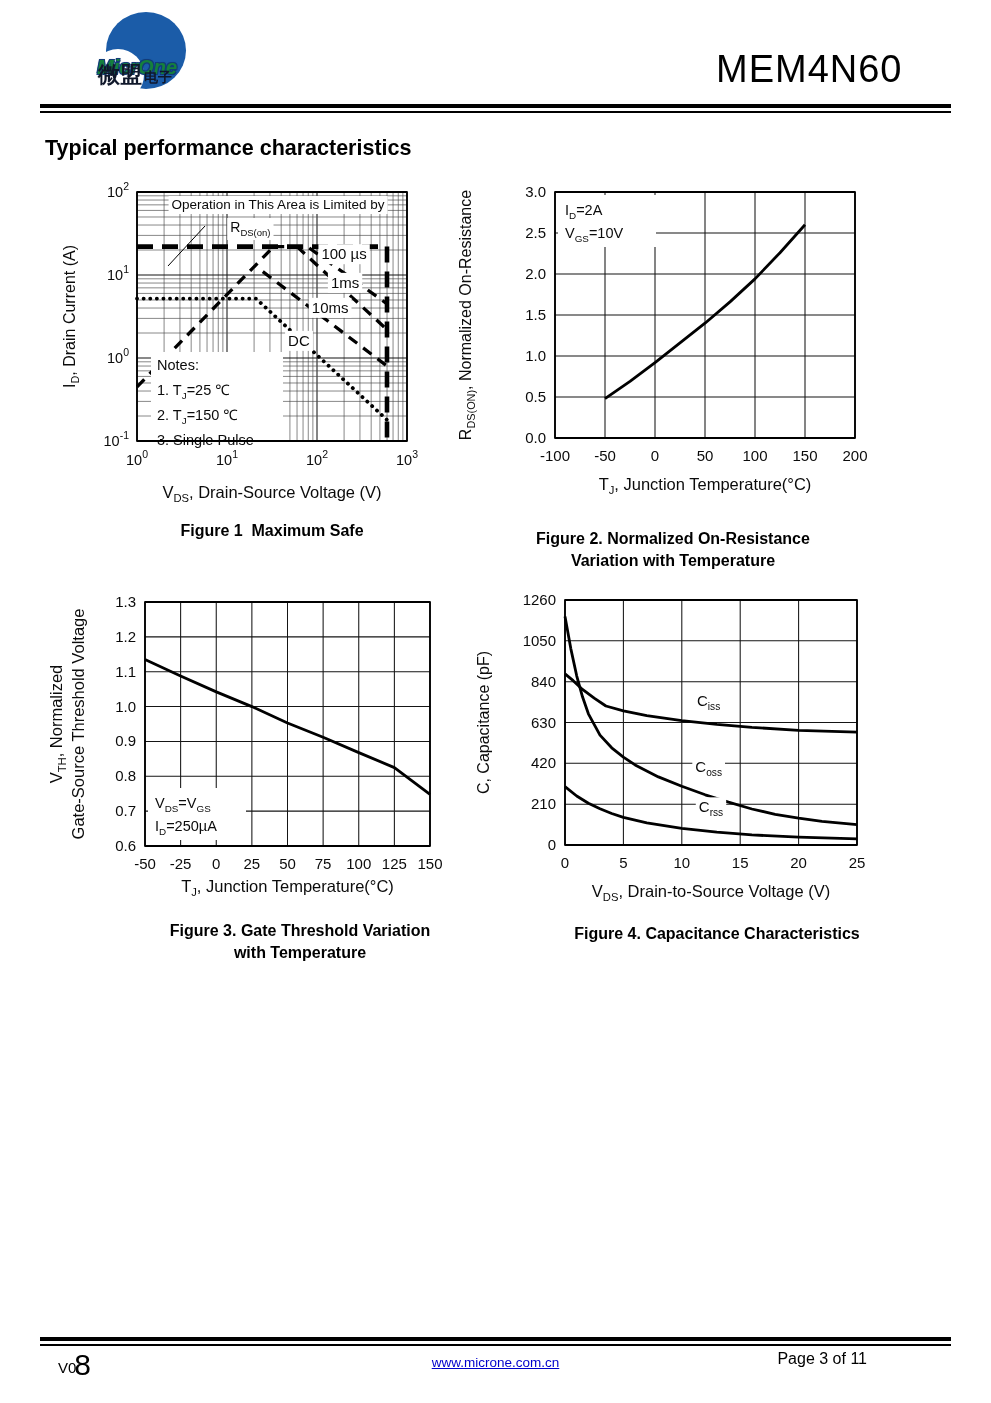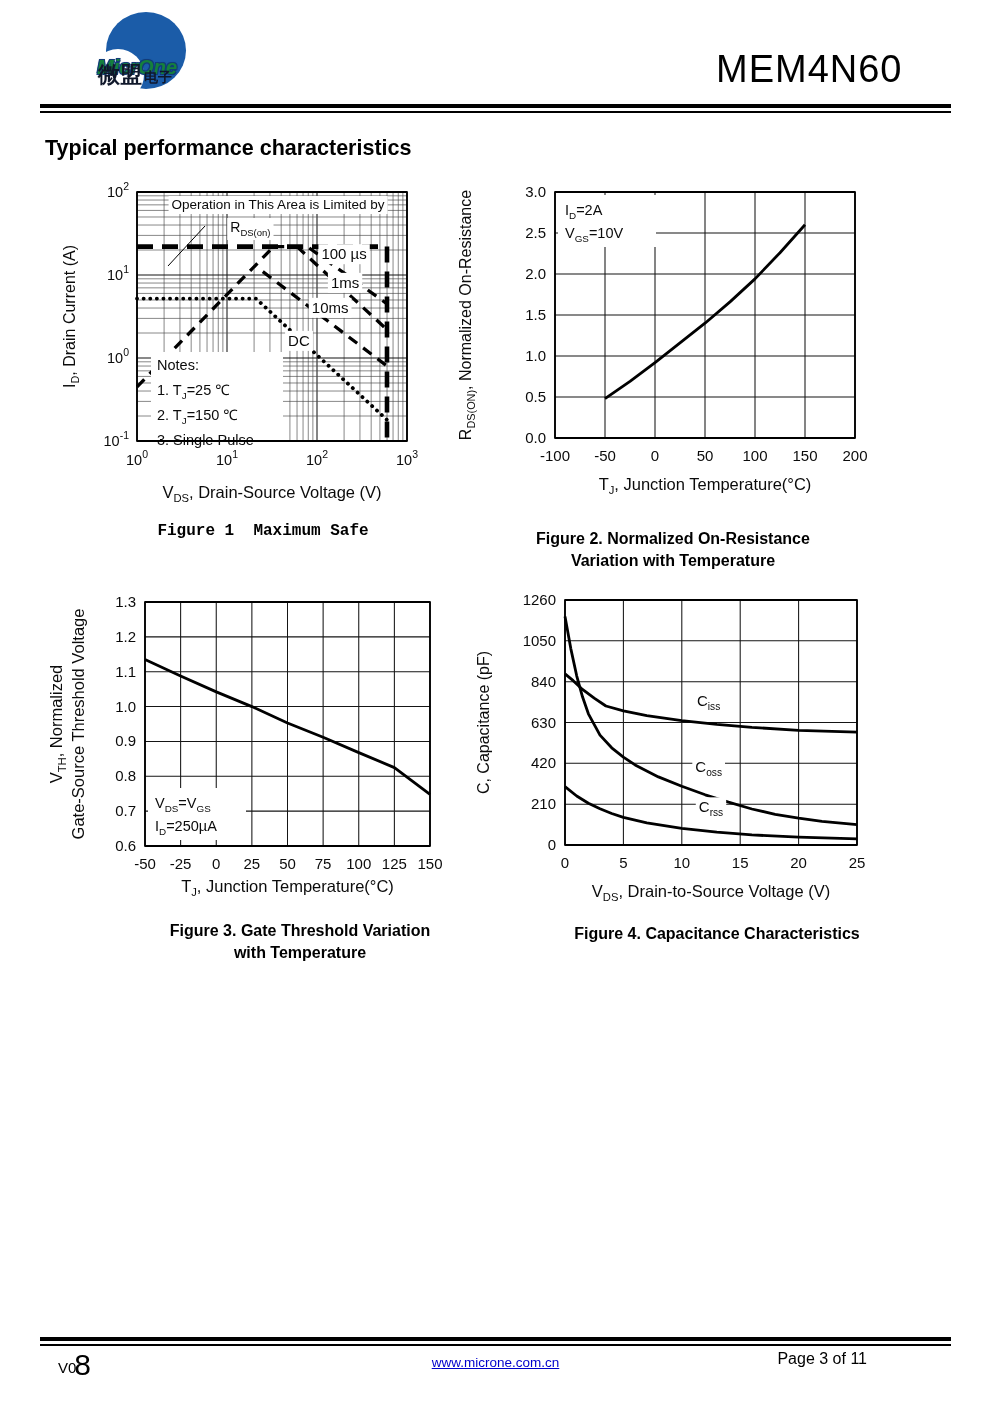--- a/index.html
+++ b/index.html
@@ -257,21 +257,21 @@
         <text x="101" y="184.33333333333334" font-size="15" text-anchor="end">420</text>
         <text x="101" y="143.5" font-size="15" text-anchor="end">630</text>
         <text x="101" y="102.66666666666669" font-size="15" text-anchor="end">840</text>
         <text x="101" y="61.833333333333314" font-size="15" text-anchor="end">1050</text>
         <text x="101" y="21" font-size="15" text-anchor="end">1260</text>
         <text x="256" y="313" font-size="16.5" text-anchor="middle"><tspan>V</tspan><tspan font-size="11.22" dy="4">DS</tspan><tspan dy="-4">, Drain-to-Source Voltage (V)</tspan></text>
         <text x="34" y="138.5" font-size="16" text-anchor="middle" transform="rotate(-90 34 138.5)"><tspan>C, Capacitance (pF)</tspan></text>
       </g>
     </svg>
 
-  <div class="caption" style="left:123px;top:520px;width:280px;font-family:Liberation Mono, monospace;">
+  <div class="caption" style="left:132px;top:520px;width:280px;">
     <div>Figure 1&nbsp; Maximum Safe</div>
   </div>
   <div class="caption" style="left:473px;top:528px;width:400px;">
     <div>Figure 2. Normalized On-Resistance</div>
     <div>Variation with Temperature</div>
   </div>
   <div class="caption" style="left:100px;top:920px;width:400px;">
     <div>Figure 3. Gate Threshold Variation</div>
     <div>with Temperature</div>
   </div>

